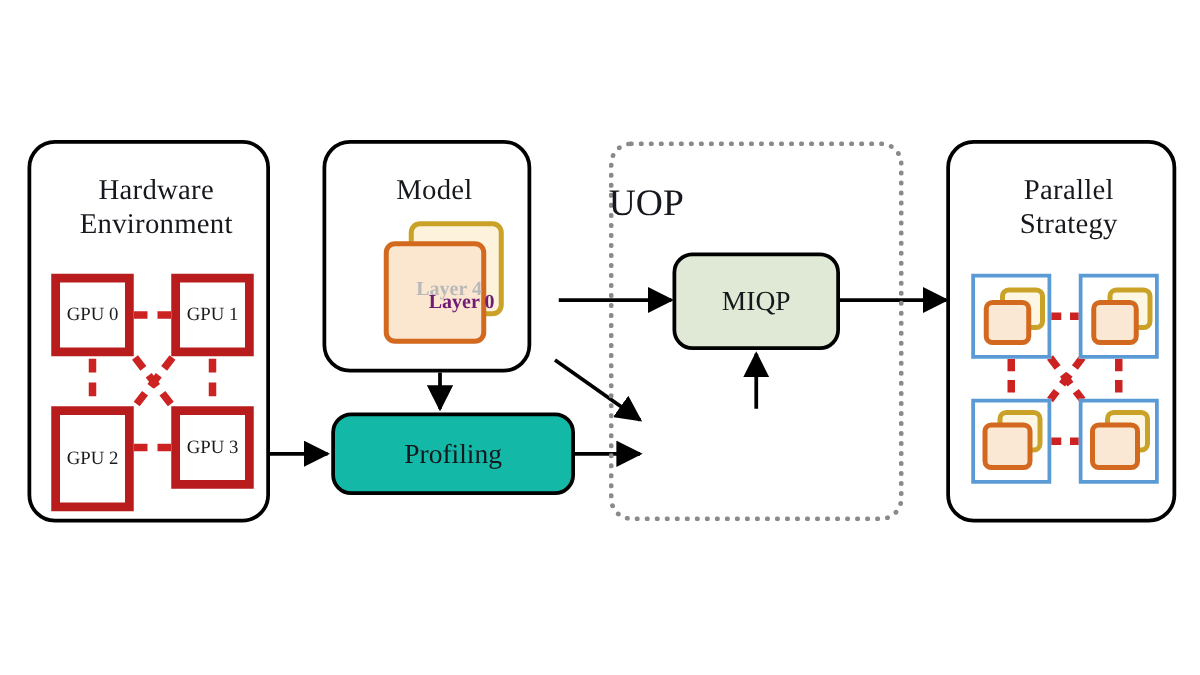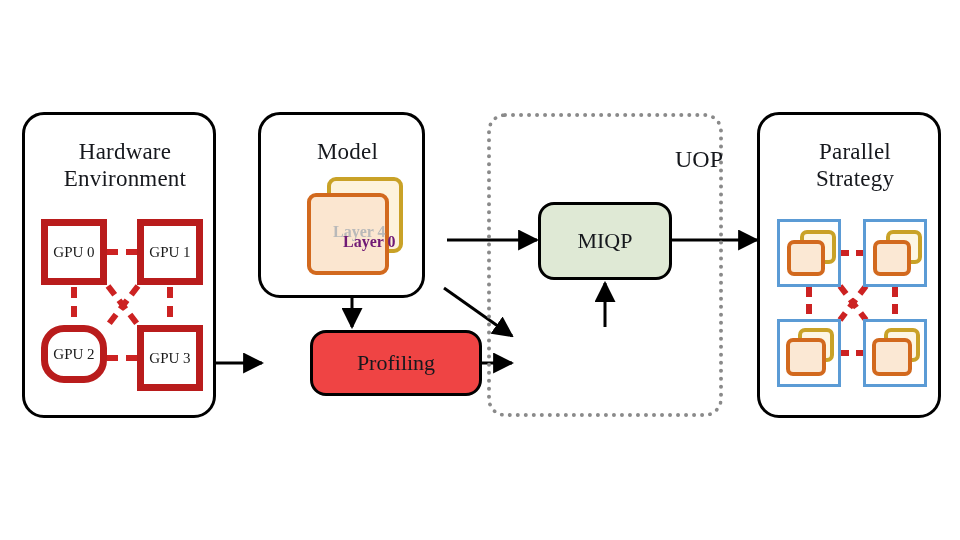--- a/index.html
+++ b/index.html
@@ -10,21 +10,21 @@
   svg.edges{z-index:1;}
   .panel{position:absolute;box-sizing:border-box;background:#fff;
          border:3px solid #000;border-radius:22px;z-index:2;}
   .panel-title{position:absolute;left:0;right:0;text-align:center;
                font-size:23px;line-height:1.18;letter-spacing:.2px;color:#16181d;padding-left:12px;}
   .procbox{position:absolute;box-sizing:border-box;border:3px solid #000;
            border-radius:16px;display:flex;align-items:center;justify-content:center;
            font-size:22px;color:#16181d;z-index:3;}
   .uop-zone{position:absolute;box-sizing:border-box;border:4px dotted #8a8a8a;
             border-radius:18px;background:transparent;z-index:1;}
-  .uop-label{position:absolute;left:0;right:0;text-align:right;font-size:24px;color:#16181d;}
+  .uop-label{position:absolute;left:0;right:0;text-align:left;font-size:30px;color:#16181d;}
   .gpu-grid{position:absolute;z-index:3;}
   .gpu-cell{position:absolute;box-sizing:border-box;border:7px solid #b91c1c;
             background:#fff;display:flex;align-items:center;justify-content:center;}
   .gpu-cell span{font-size:15px;color:#1a1a1a;font-family:"Liberation Serif",serif;}
   .mini-grid{position:absolute;z-index:3;}
   .mini-cell{position:absolute;box-sizing:border-box;border:3px solid #5b9bd5;background:#fff;}
   .card{position:absolute;box-sizing:border-box;border-radius:9px;}
   .card-back{border:4px solid #c9a227;background:#fdf3dc;}
   .card-front{border:4px solid #d2691e;background:#fbe6d0;}
   .mini-card{position:absolute;box-sizing:border-box;border-radius:7px;}
@@ -93,41 +93,41 @@
           <line x1="69" y1="69" x2="99" y2="108" stroke-dasharray="11 7"></line>
           <line x1="99" y1="69" x2="69" y2="108" stroke-dasharray="11 7"></line>
         </g>
       </svg>
       <div class="gpu-cell" style="left:2px;top:2px;width:66px;height:66px;">
         <span>GPU 0</span>
       </div>
       <div class="gpu-cell" style="left:98px;top:2px;width:66px;height:66px;">
         <span>GPU 1</span>
       </div>
-      <div class="gpu-cell" style="left:2px;top:108px;width:66px;height:58px;border-radius:23px;">
+      <div class="gpu-cell" style="left:2px;top:108px;width:66px;height:84px;">
         <span>GPU 2</span>
       </div>
       <div class="gpu-cell" style="left:98px;top:108px;width:66px;height:66px;">
         <span>GPU 3</span>
       </div>
     </div>
   </div>
 
   <div class="panel" style="left:258px;top:112px;width:167px;height:186px;">
     <div class="panel-title" style="top:23px;">Model</div>
 
     <div class="layer-stack" style="left:40px;top:62px;width:110px;height:104px;">
       <div class="card card-back" style="left:26px;top:0px;width:76px;height:76px;"></div>
       <div class="card card-front" style="left:6px;top:16px;width:82px;height:82px;"></div>
       <div class="layer-label lbl-back" style="left:32px;top:46px;">Layer 4</div>
       <div class="layer-label lbl-front" style="left:14px;top:56px;">Layer 0</div>
     </div>
   </div>
 
-  <div class="procbox" style="left:265px;top:330px;width:172px;height:66px;background:#ef4444;margin-left:45px;">
+  <div class="procbox" style="left:265px;top:330px;width:195px;height:66px;background:#14b8a6;">
     <span>Profiling</span>
   </div>
 
   <div class="procbox" style="left:538px;top:202px;width:134px;height:78px;background:#dfe9d5;">
     <span>MIQP</span>
   </div>
 
 
   <div class="panel" style="left:757px;top:112px;width:184px;height:306px;">
     <div class="panel-title" style="top:23px;">Parallel</div>

